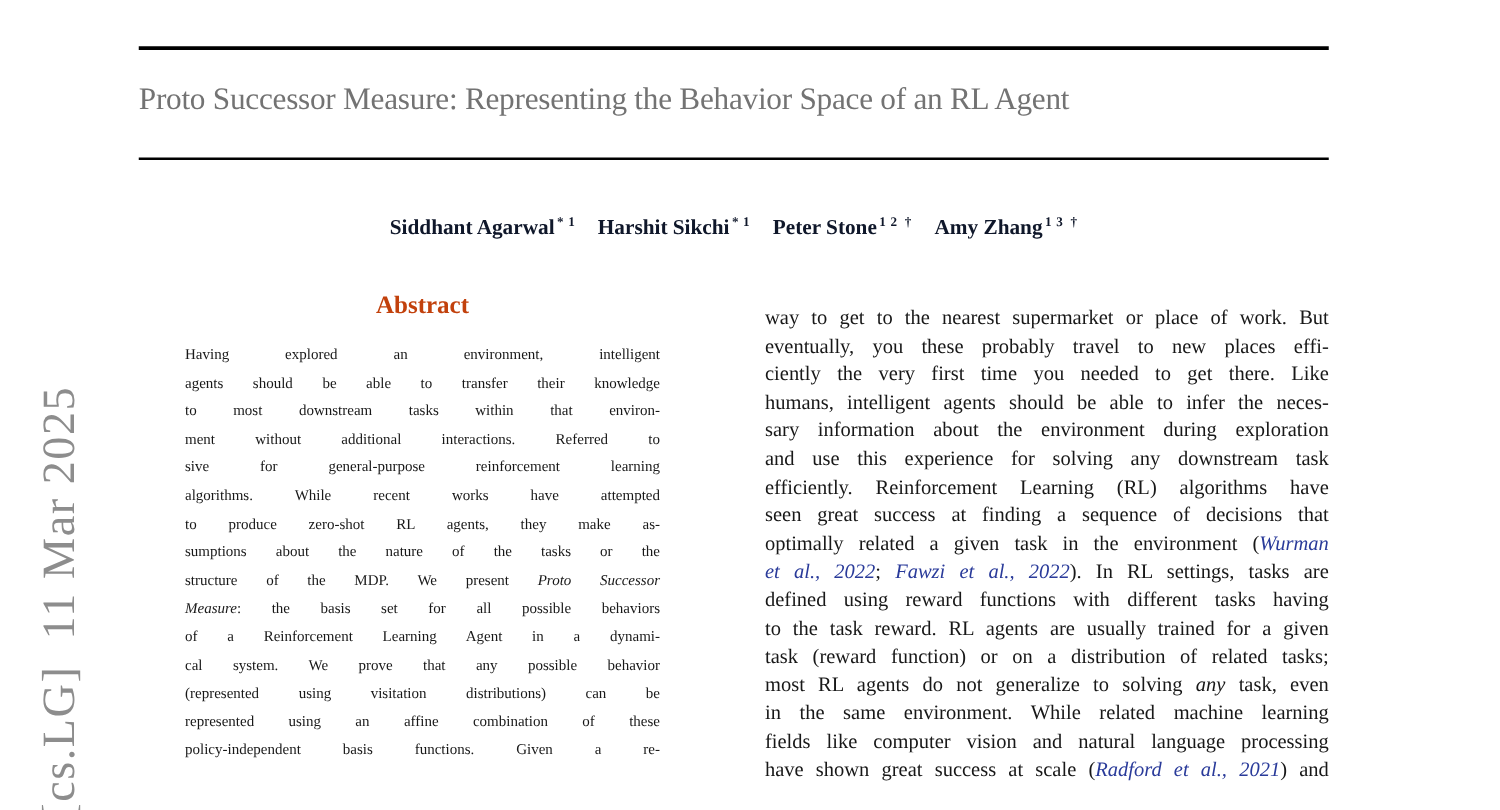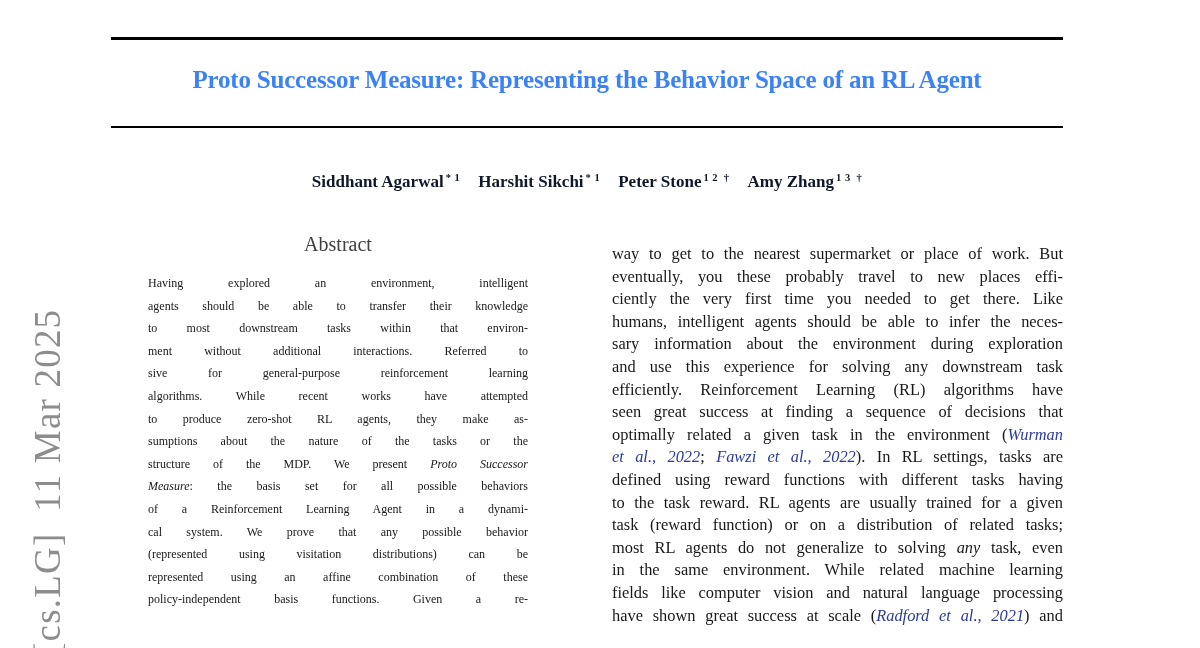--- a/index.html
+++ b/index.html
@@ -12,36 +12,36 @@
     color: var(--text-black, #181818);
   }
   .rule {
     position: absolute; left: 111px; width: 952px; height: 2.5px;
     background: var(--rule-black, #000);
   }
   .rule-top { top: 37px; }
   .rule-bottom { top: 125.5px; }
   .title {
     position: absolute; left: 111px; width: 952px; top: 66px;
-    margin: 0; text-align: center;
-    font-size: 25px; font-weight: 700; letter-spacing: -0.2px;
-    color: #3b82f6;
+    margin: 0; text-align: left;
+    font-size: 25px; font-weight: 400; letter-spacing: -0.2px;
+    color: #737373;
   }
   .authors {
     position: absolute; left: 111px; width: 952px; top: 172px;
     text-align: center; font-weight: 700; font-size: 17px; color: #0f172a;
   }
   .author { margin: 0 9px; white-space: nowrap; }
   .author .sup {
     font-size: 10.5px; position: relative; top: -6.5px;
     margin-left: 2px; letter-spacing: 0.5px; white-space: pre;
   }
   .abs-head {
     position: absolute; left: 148px; width: 380px; top: 233px;
-    text-align: center; font-weight: 400; font-size: 20px; color: #404040;
+    text-align: center; font-weight: 700; font-size: 20px; color: #c2410c;
   }
   .abs-body {
     position: absolute; left: 148px; width: 380px; top: 272px;
     font-size: 12px;
   }
   .intro-body {
     position: absolute; left: 612px; width: 451px; top: 243px;
     font-size: 16.4px;
   }
   .tline {

